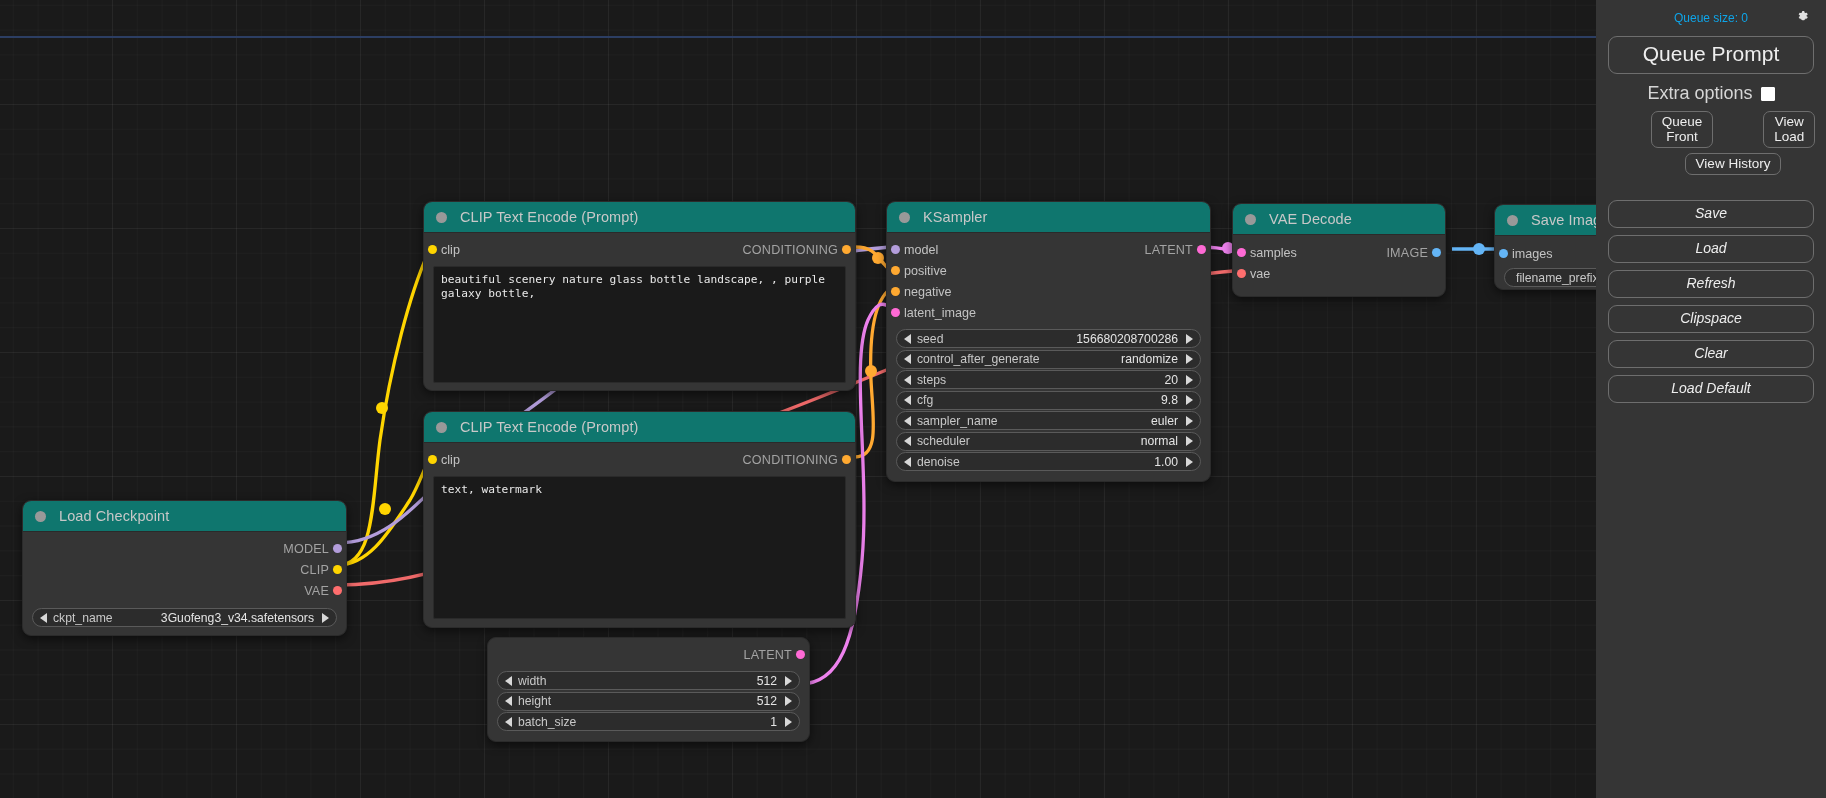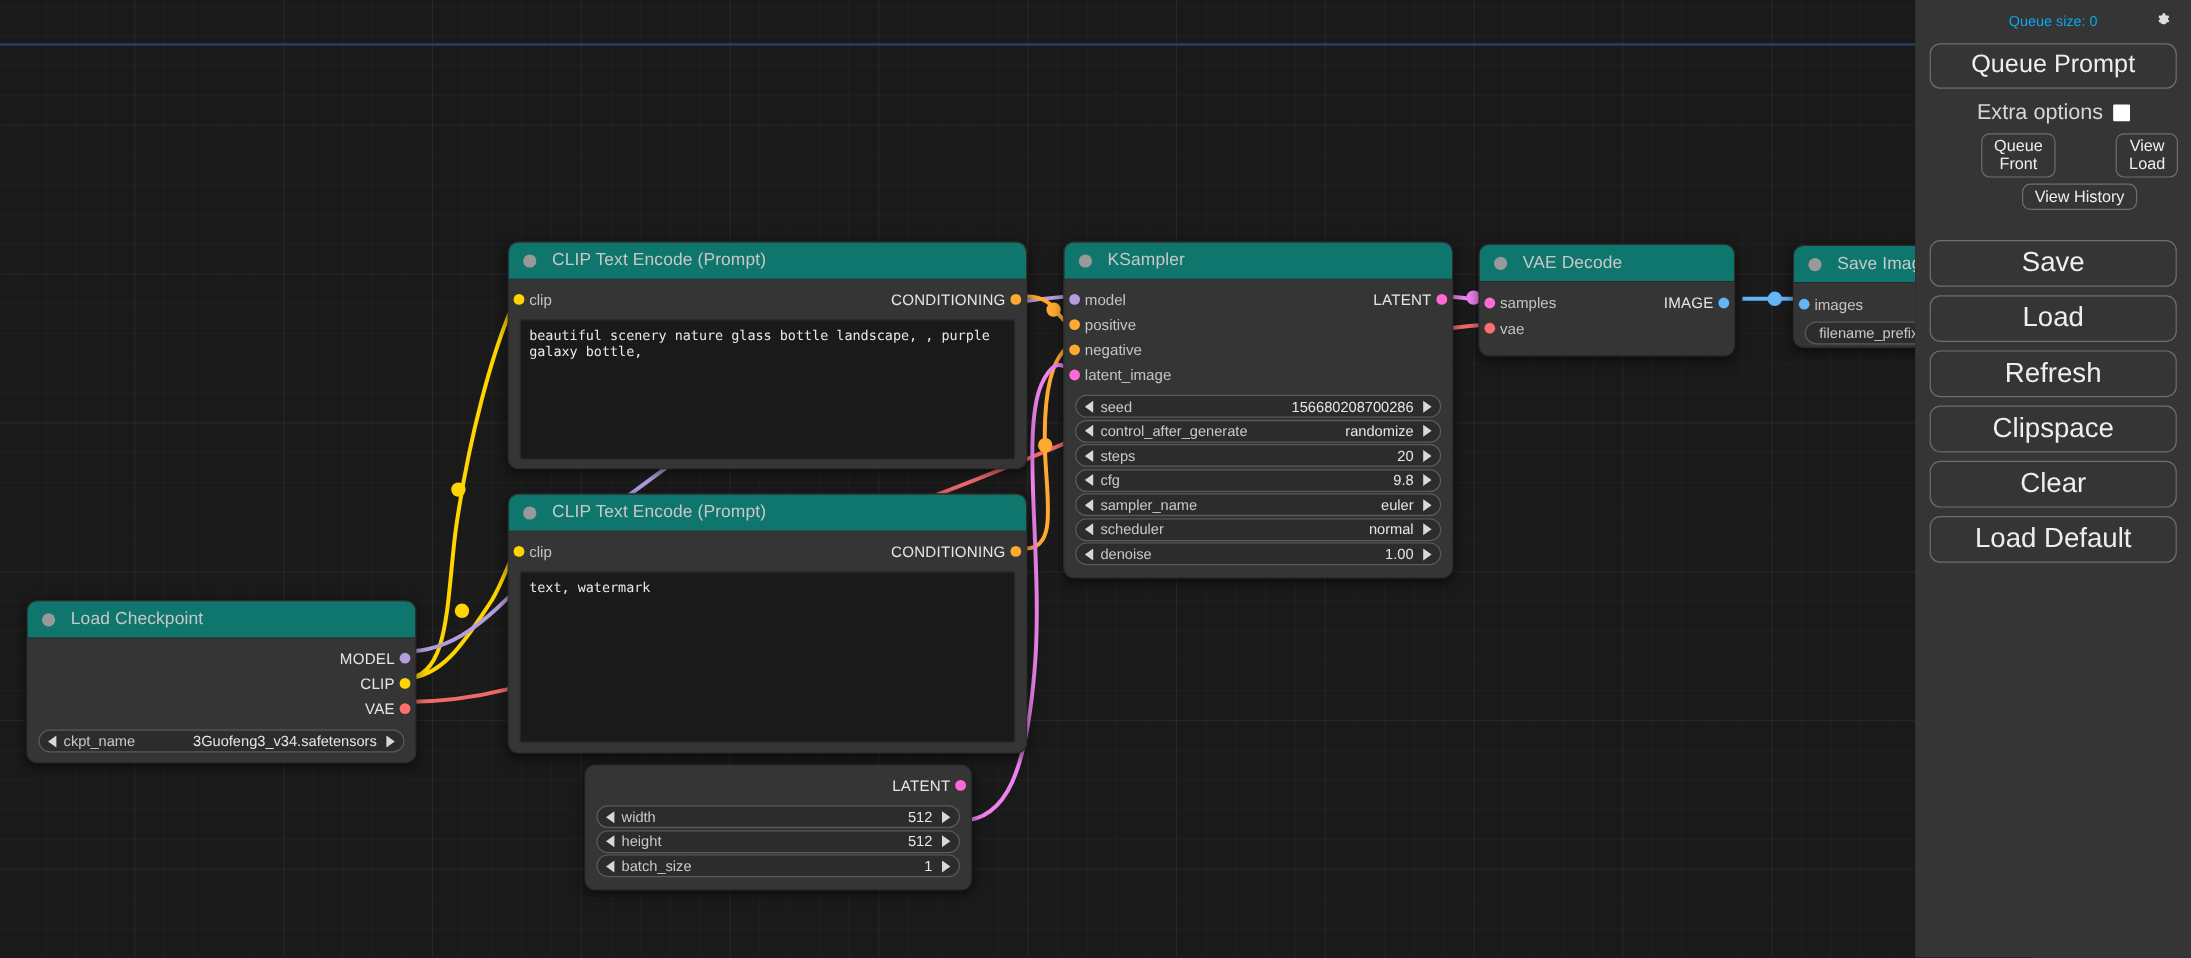--- a/index.html
+++ b/index.html
@@ -83,21 +83,21 @@
   .slot-in .slot-pip { left: 4px; }
   .slot-out .slot-pip { right: 4px; }
 
   .pip-CLIP, .pip-COND { background: #FFD500; }
   .pip-MODEL { background: #B39DDB; }
   .pip-VAE   { background: #FF6E6E; }
   .pip-LATENT{ background: #FF6AD5; }
   .pip-IMAGE { background: #64B5F6; }
   .pip-COND-ORANGE { background: #FFA931; }
 
-  .out-label { font-size: 12.6px; color: #e5e5e5; letter-spacing: 0.2px; }
+  .out-label { font-size: 12.6px; color: #a3a3a3; letter-spacing: 0.2px; }
 
   
   .widget {
     position: relative;
     height: 19px;
     margin: 1.5px 9px;
     background: #2c2c2c;
     border: 1px solid #5a5a5a;
     border-radius: 10px;
     display: flex; align-items: center;
@@ -159,21 +159,21 @@
     width: 100%;
     background: #353535;
     border: 1px solid #6e6e6e;
     border-radius: 9px;
     color: #eeeeee;
     text-align: center;
     cursor: pointer;
     font-family: "Liberation Sans", sans-serif;
   }
   .btn-primary { font-size: 21px; padding: 5px 0 7px; margin-top: 7px; }
-  .btn-big { font-size: 23px; padding: 4px 0 6px; margin-top: 7px; }
+  .btn-big { font-size: 14px; padding: 4px 0 6px; margin-top: 7px; font-style: italic; }
   .btn-small { font-size: 13.5px; padding: 2px 10px 3px; border-radius: 7px; margin-left: 44px; }
 
   .extra-options {
     margin-top: 9px;
     display: flex; align-items: center; justify-content: center; gap: 8px;
     font-size: 18px; color: #d6d6d6;
   }
   .checkbox {
     width: 14px; height: 14px; background: #ffffff;
     border: 1px solid #ffffff; border-radius: 1px;

